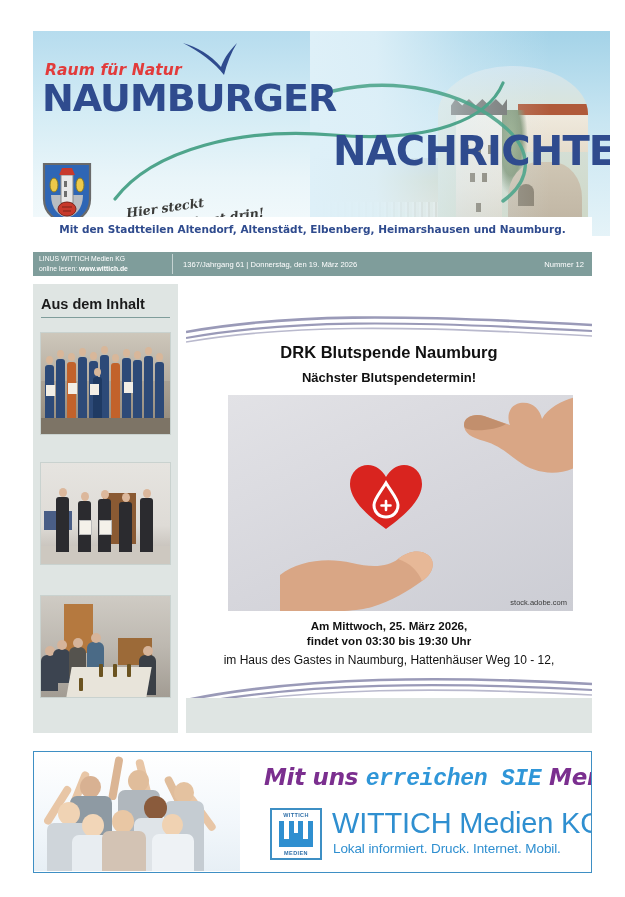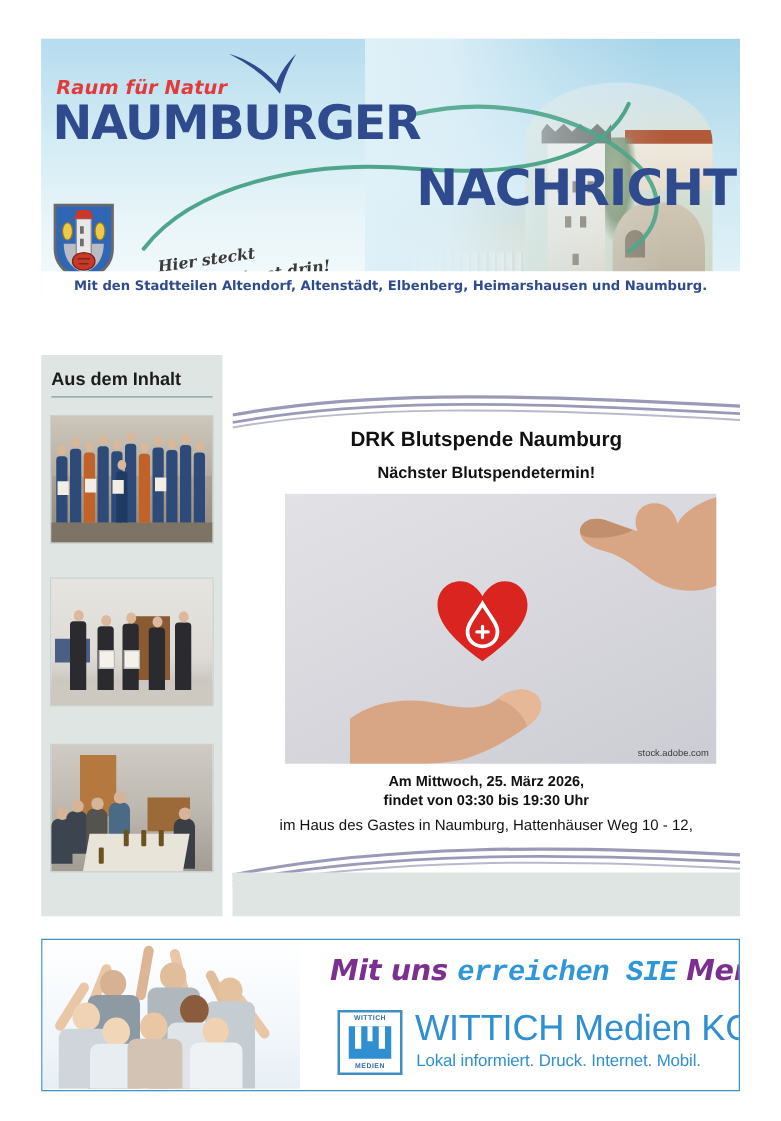--- a/index.html
+++ b/index.html
@@ -22,20 +22,21 @@
     background: #ffffff;
   }
 
   
   .masthead {
     position: absolute;
     left: 33px; top: 31px;
     width: 559px; height: 205px;
     overflow: hidden;
     background: linear-gradient(175deg, #bfe0ef 0%, #d9eef6 35%, #eaf6fa 65%, #f3fafc 100%);
+    padding-left: 18px;
   }
   
   .mh-photo {
     position: absolute;
     right: 0; top: 0;
     width: 300px; height: 205px;
     overflow: hidden;
   }
   .mh-photo-sky {
     position: absolute; inset: 0;
@@ -419,20 +420,35 @@
 
     <div class="mh-hier">
       <span class="l1">Hier steckt</span>
       <span class="l2">unsere Heimat drin!</span>
     </div>
 
     <div class="mh-strip"></div>
     <div class="mh-strip-txt">Mit den Stadtteilen Altendorf, Altenstädt, Elbenberg, Heimarshausen und Naumburg.</div>
   </div>
 
+  <div class="infobar">
+    <div class="ib-left">
+      <div>LINUS WITTICH Medien KG</div>
+      <div>
+        <span>online lesen:</span>
+        <b>www.wittich.de</b>
+      </div>
+    </div>
+    <div class="ib-mid">
+      <span>1367/Jahrgang 61</span>
+      <span>|</span>
+      <span>Donnerstag, den 19. März 2026</span>
+    </div>
+    <div class="ib-right">Nummer 12</div>
+  </div>
 
   <div class="sidebar">
     <div class="sb-head">Aus dem Inhalt</div>
 
     <div class="sb-thumb t1">
       <div class="ph1">
         <div class="wall"></div>
           <div class="grd"></div>
         <div class="p" style="left:4px;  height:52%;"></div>
         <div class="p" style="left:15px; height:58%;"></div>

